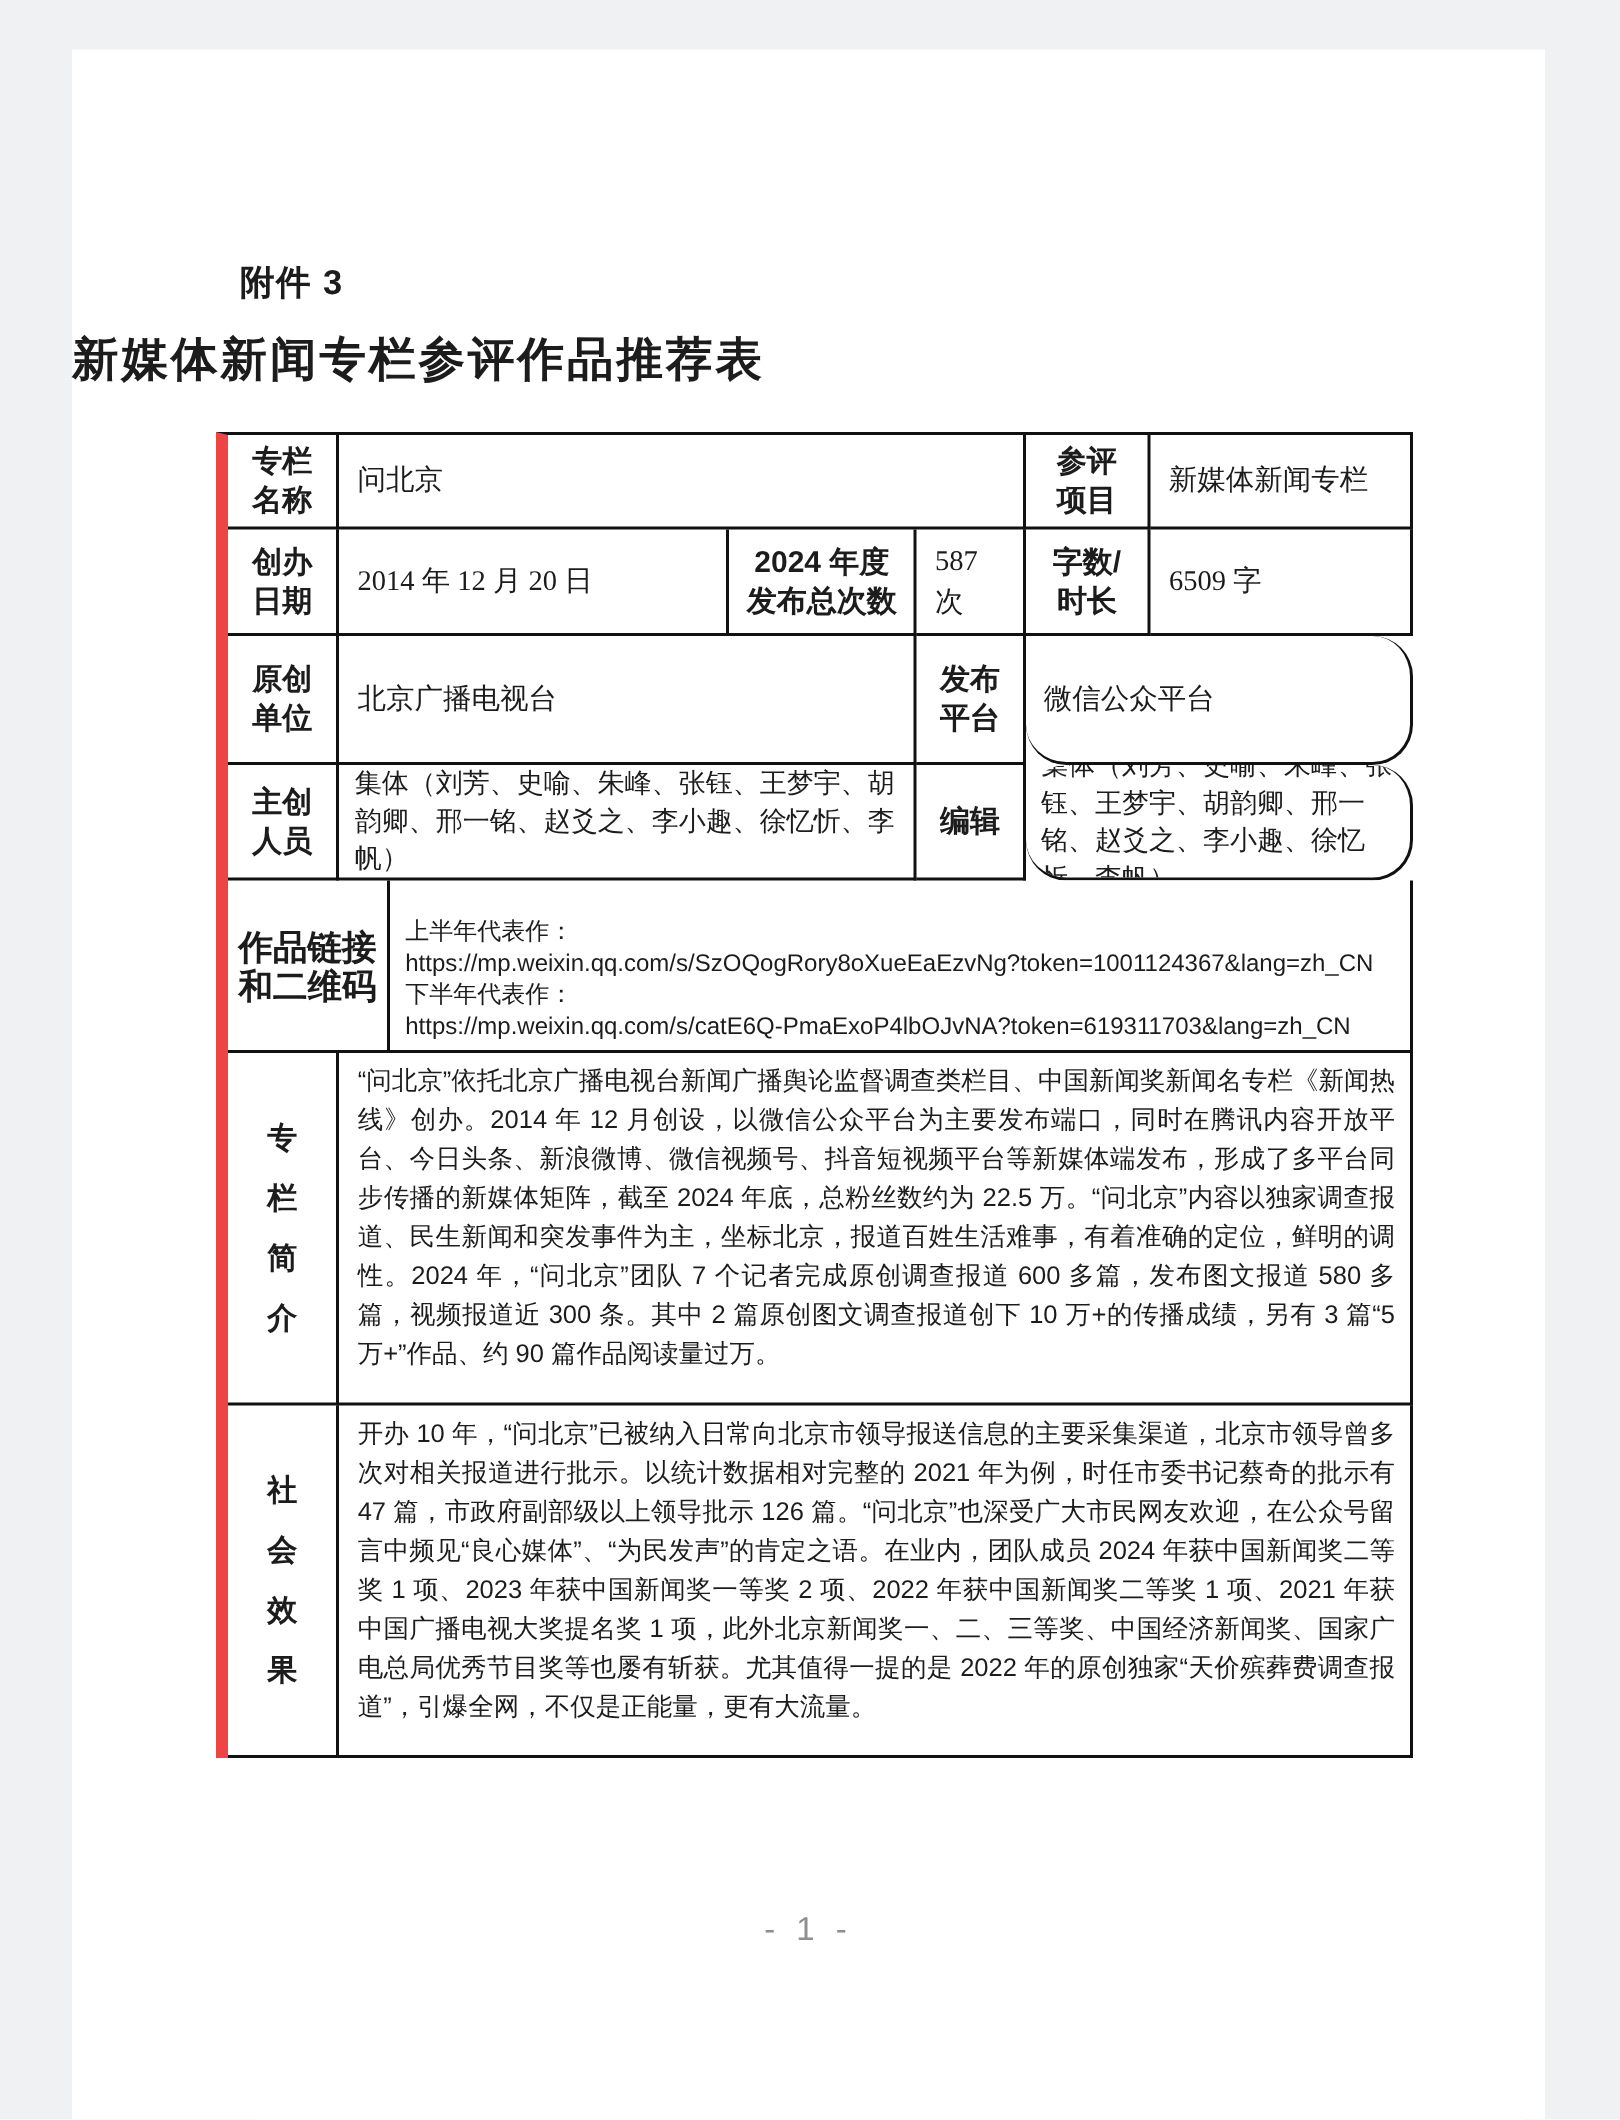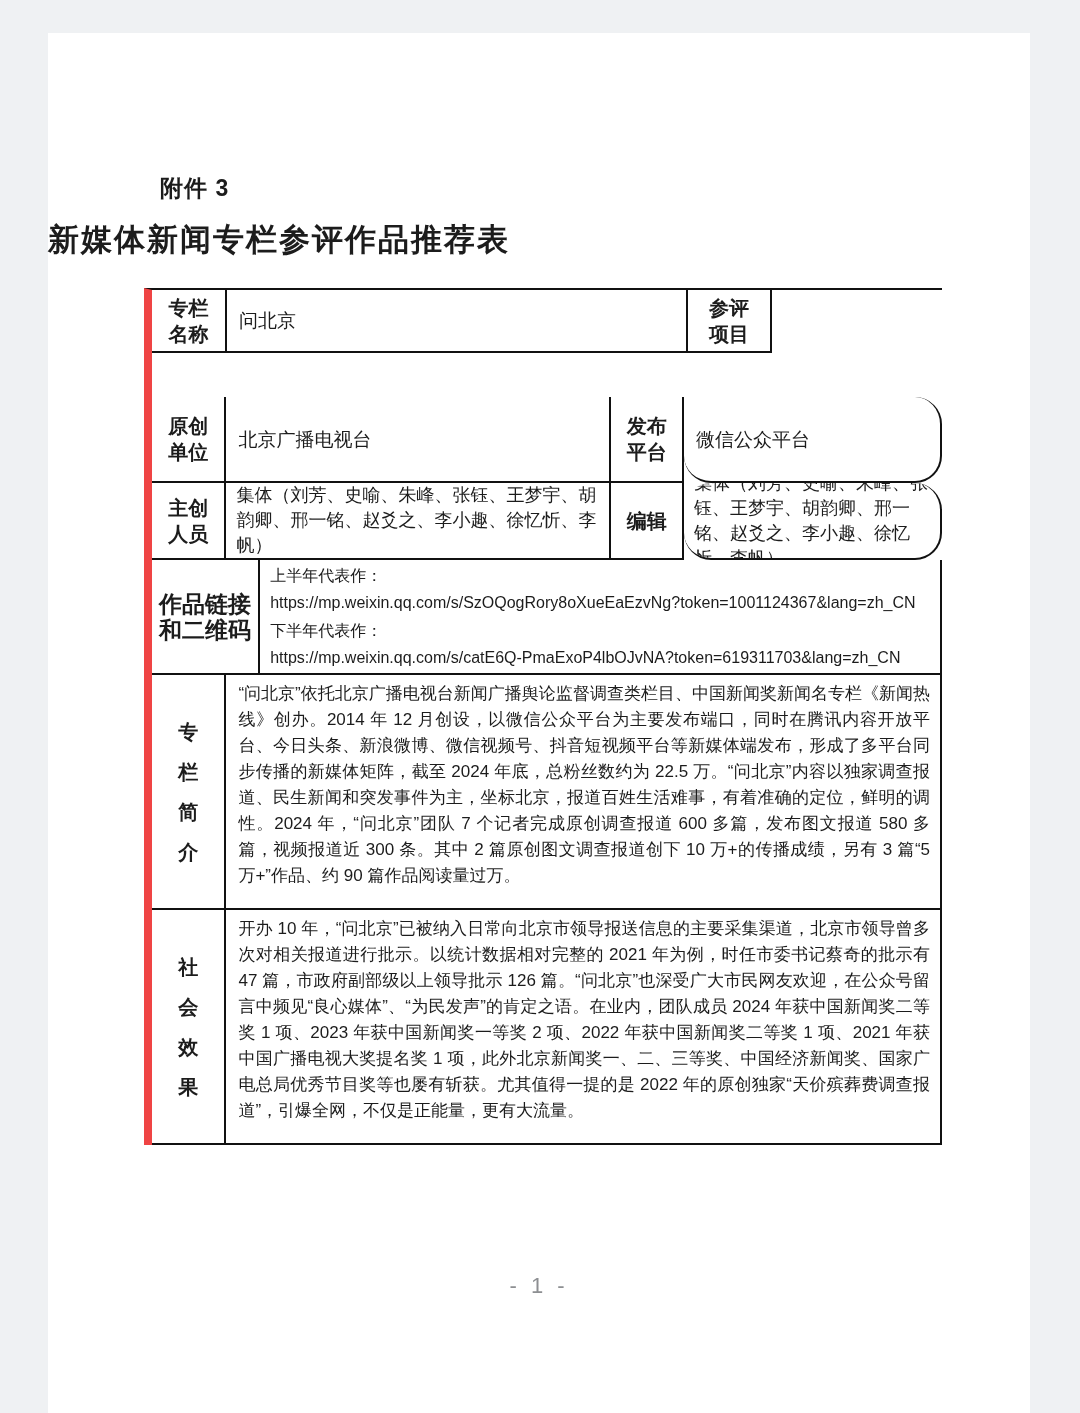--- a/index.html
+++ b/index.html
@@ -74,29 +74,29 @@
   .cell.longtext {
     align-items: flex-start;
     padding: 6px 10px 6px 12px;
     font-size: 17px;
     line-height: 26px;
     text-align: justify;
   }
   .cell.links {
     align-items: flex-start;
     flex-direction: column;
-    justify-content: space-between;
+    justify-content: flex-end;
     padding: 5px 10px;
     font-size: 16px;
     line-height: 21px;
   }
   .links .url { word-break: break-all; width: 100%; }
   .r1 { height: 63px; }
   .r2 { height: 71px; }
-  .r3 { height: 86px; margin-top: 44px; }
+  .r3 { height: 86px; }
   .r4 { height: 77px; }
   .r4 .cell.value { font-size: 18px; line-height: 25px; padding: 4px 10px; }
   .r5 { height: 115px; }
   .r5 .cell.label { font-size: 23px; }
   .r6 { height: 235px; }
   .r7 { height: 235px; }
   .w75  { width: 75px; }
   .w109 { width: 109px; }
   .w126 { width: 126px; }
   .w73  { width: 73px; }
@@ -128,22 +128,34 @@
     <div class="doc-title">新媒体新闻专栏参评作品推荐表</div>
 
     <div class="form-table">
 
       <div class="t-row r1">
         <div class="cell label w75">专栏
 名称</div>
         <div class="cell value w461">问北京</div>
         <div class="cell label w84">参评
 项目</div>
-      </div>
-
+        <div class="cell value w176">新媒体新闻专栏</div>
+      </div>
+
+      <div class="t-row r2">
+        <div class="cell label w75">创办
+日期</div>
+        <div class="cell value w262">2014 年 12 月 20 日</div>
+        <div class="cell label w126">2024 年度
+发布总次数</div>
+        <div class="cell value w73">587 次</div>
+        <div class="cell label w84">字数/
+时长</div>
+        <div class="cell value w176">6509 字</div>
+      </div>
 
       <div class="t-row r3">
         <div class="cell label w75">原创
 单位</div>
         <div class="cell value w388">北京广播电视台</div>
         <div class="cell label w73">发布
 平台</div>
         <div class="cell value w260">微信公众平台</div>
       </div>
 

